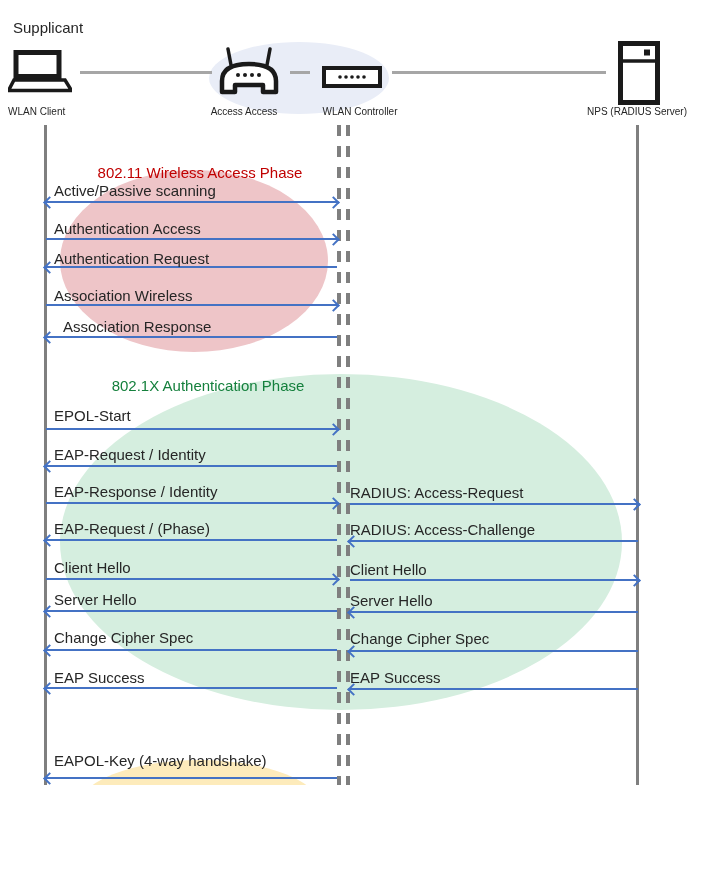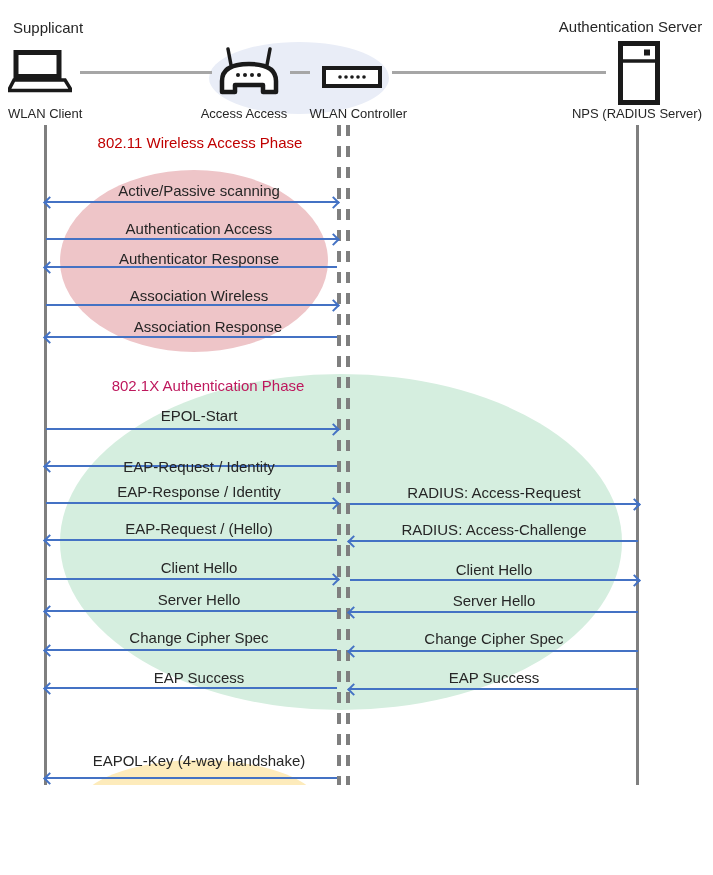--- a/index.html
+++ b/index.html
@@ -5,24 +5,24 @@
   html,body{margin:0;padding:0;background:#fff;}
   .canvas{
     position:relative;width:713px;height:785px;background:#fff;overflow:hidden;
     font-family:"Liberation Sans",sans-serif;color:var(--text,#262626);
   }
   
   .role-label{position:absolute;font-size:15px;z-index:4;}
   #role-supplicant{left:13px;top:19px;}
   #role-authenticator{left:228px;top:18px;width:150px;text-align:center;}
   #role-authserver{left:548px;top:18px;width:165px;text-align:center;}
-  .device-label{position:absolute;font-size:13px;z-index:4;}
+  .device-label{position:absolute;font-size:10px;z-index:4;}
   #dev-wlanclient{left:8px;top:106px;}
   #dev-ap{left:184px;top:106px;width:120px;text-align:center;}
-  #dev-controller{left:285px;top:106px;width:122px;text-align:right;}
+  #dev-controller{left:299px;top:106px;width:122px;text-align:center;}
   #dev-nps{left:557px;top:106px;width:160px;text-align:center;}
   #authenticator-ellipse{position:absolute;left:209px;top:42px;width:180px;height:72px;
     border-radius:50%;background:var(--auth-ellipse,#E9EDF7);z-index:1;}
   .icon{position:absolute;z-index:3;}
   #icon-laptop{left:8px;top:50px;}
   #icon-ap{left:218px;top:47px;}
   #icon-controller{left:322px;top:66px;}
   #icon-server{left:618px;top:41px;}
   .connector{position:absolute;top:71px;height:3px;background:var(--connector,#A6A6A6);z-index:2;}
   #conn-1{left:80px;width:132px;}
@@ -35,41 +35,40 @@
   .lifeline-dashed{position:absolute;top:125px;width:4px;height:730px;z-index:2;
     background:repeating-linear-gradient(to bottom,var(--lifeline,#7F7F7F) 0 11px,transparent 11px 21px);}
   #lifeline-mid-a{left:337px;}
   #lifeline-mid-b{left:346px;}
   
   .phase-ellipse{position:absolute;border-radius:50%;z-index:1;}
   #ellipse-1{left:60px;top:170px;width:268px;height:182px;}
   #ellipse-2{left:60px;top:374px;width:562px;height:336px;}
   #ellipse-3{left:77px;top:760px;width:245px;height:98px;}
   .phase-title{position:absolute;font-size:15px;text-align:center;white-space:pre-line;z-index:5;}
-  #title-1{left:75px;top:134px;width:250px;}
+  #title-1{left:75px;top:164px;width:250px;}
   #title-2{left:83px;top:377px;width:250px;}
   #title-3{left:89px;top:721px;width:250px;line-height:19px;}
   
-  .msg-label{position:absolute;font-size:15px;text-align:center;z-index:5;color:var(--text,#262626);}
+  .msg-label{position:absolute;font-size:15px;z-index:5;color:var(--text,#262626);}
   .arrow{position:absolute;height:2px;background:var(--arrow,#4472C4);z-index:4;}
   .arrow .head{position:absolute;width:9px;height:9px;top:-3.5px;box-sizing:border-box;}
   .arrow .head.r{right:-1px;border-top:2.5px solid var(--arrow,#4472C4);
     border-right:2.5px solid var(--arrow,#4472C4);transform:rotate(45deg);}
   .arrow .head.l{left:-1px;border-top:2.5px solid var(--arrow,#4472C4);
     border-left:2.5px solid var(--arrow,#4472C4);transform:rotate(-45deg);}
 </style>
 </head>
 <body>
 
 <div class="canvas">
 
   <div id="authenticator-ellipse"></div>
 
   <div class="role-label" id="role-supplicant">Supplicant</div>
-  <div class="role-label" id="role-authserver">Authentication Server</div>
 
   <div class="connector" id="conn-1"></div>
   <div class="connector" id="conn-2"></div>
   <div class="connector" id="conn-3"></div>
 
   <div class="icon" id="icon-laptop">
     <svg width="64" height="44" viewBox="0 0 64 44">
       <rect x="8" y="2.5" width="43" height="24" fill="#fff" stroke="#1a1a1a" stroke-width="5"></rect>
       <path d="M6 30 L57 30 L63.5 40.5 L0.5 40.5 Z" fill="#fff" stroke="#1a1a1a" stroke-width="3.5"></path>
     </svg>
@@ -111,61 +110,61 @@
   <div class="phase-ellipse" id="ellipse-1" style="background: rgb(238, 197, 200);"></div>
   <div class="phase-ellipse" id="ellipse-2" style="background: rgb(213, 238, 223);"></div>
   <div class="phase-ellipse" id="ellipse-3" style="background: rgb(253, 235, 187);"></div>
 
   <div class="lifeline" id="lifeline-left"></div>
   <div class="lifeline-dashed" id="lifeline-mid-a"></div>
   <div class="lifeline-dashed" id="lifeline-mid-b"></div>
   <div class="lifeline" id="lifeline-right"></div>
 
   <div class="phase-title" id="title-1" style="color: rgb(192, 0, 0);">802.11 Wireless Access Phase</div>
-  <div class="phase-title" id="title-2" style="color: #be185d;">802.1X Authentication Phase</div>
+  <div class="phase-title" id="title-2" style="color: #15803d;">802.1X Authentication Phase</div>
 
   <div id="messages">
       <div class="msg-label" style="left: 54px; width: 290px; top: 182px;">Active/Passive scanning</div>
       <div class="arrow" style="left: 46px; width: 291px; top: 201px;">
         <span class="head r"></span>
         <span class="head l"></span>
       </div>
       <div class="msg-label" style="left: 54px; width: 290px; top: 220px;">Authentication Access</div>
       <div class="arrow" style="left: 46px; width: 291px; top: 238px;">
         <span class="head r"></span>
       </div>
-      <div class="msg-label" style="left: 54px; width: 290px; top: 250px;">Authenticator Response</div>
+      <div class="msg-label" style="left: 54px; width: 290px; top: 250px;">Authentication Request</div>
       <div class="arrow" style="left: 46px; width: 291px; top: 266px;">
         <span class="head l"></span>
       </div>
       <div class="msg-label" style="left: 54px; width: 290px; top: 287px;">Association Wireless</div>
       <div class="arrow" style="left: 46px; width: 291px; top: 304px;">
         <span class="head r"></span>
       </div>
       <div class="msg-label" style="left: 63px; width: 290px; top: 318px;">Association Response</div>
       <div class="arrow" style="left: 46px; width: 291px; top: 336px;">
         <span class="head l"></span>
       </div>
       <div class="msg-label" style="left: 54px; width: 290px; top: 407px;">EPOL-Start</div>
       <div class="arrow" style="left: 46px; width: 291px; top: 428px;">
         <span class="head r"></span>
       </div>
-      <div class="msg-label" style="left: 54px; width: 290px; top: 446px; margin-top: 12px;">EAP-Request / Identity</div>
+      <div class="msg-label" style="left: 54px; width: 290px; top: 446px;">EAP-Request / Identity</div>
       <div class="arrow" style="left: 46px; width: 291px; top: 465px;">
         <span class="head l"></span>
       </div>
       <div class="msg-label" style="left: 54px; width: 290px; top: 483px;">EAP-Response / Identity</div>
       <div class="arrow" style="left: 46px; width: 291px; top: 502px;">
         <span class="head r"></span>
       </div>
       <div class="msg-label" style="left: 350px; width: 288px; top: 484px;">RADIUS: Access-Request</div>
       <div class="arrow" style="left: 350px; width: 288px; top: 503px;">
         <span class="head r"></span>
       </div>
-      <div class="msg-label" style="left: 54px; width: 290px; top: 520px;">EAP-Request / (Hello)</div>
+      <div class="msg-label" style="left: 54px; width: 290px; top: 520px;">EAP-Request / (Phase)</div>
       <div class="arrow" style="left: 46px; width: 291px; top: 539px;">
         <span class="head l"></span>
       </div>
       <div class="msg-label" style="left: 350px; width: 288px; top: 521px;">RADIUS: Access-Challenge</div>
       <div class="arrow" style="left: 350px; width: 288px; top: 540px;">
         <span class="head l"></span>
       </div>
       <div class="msg-label" style="left: 54px; width: 290px; top: 559px;">Client Hello</div>
       <div class="arrow" style="left: 46px; width: 291px; top: 578px;">
         <span class="head r"></span>

